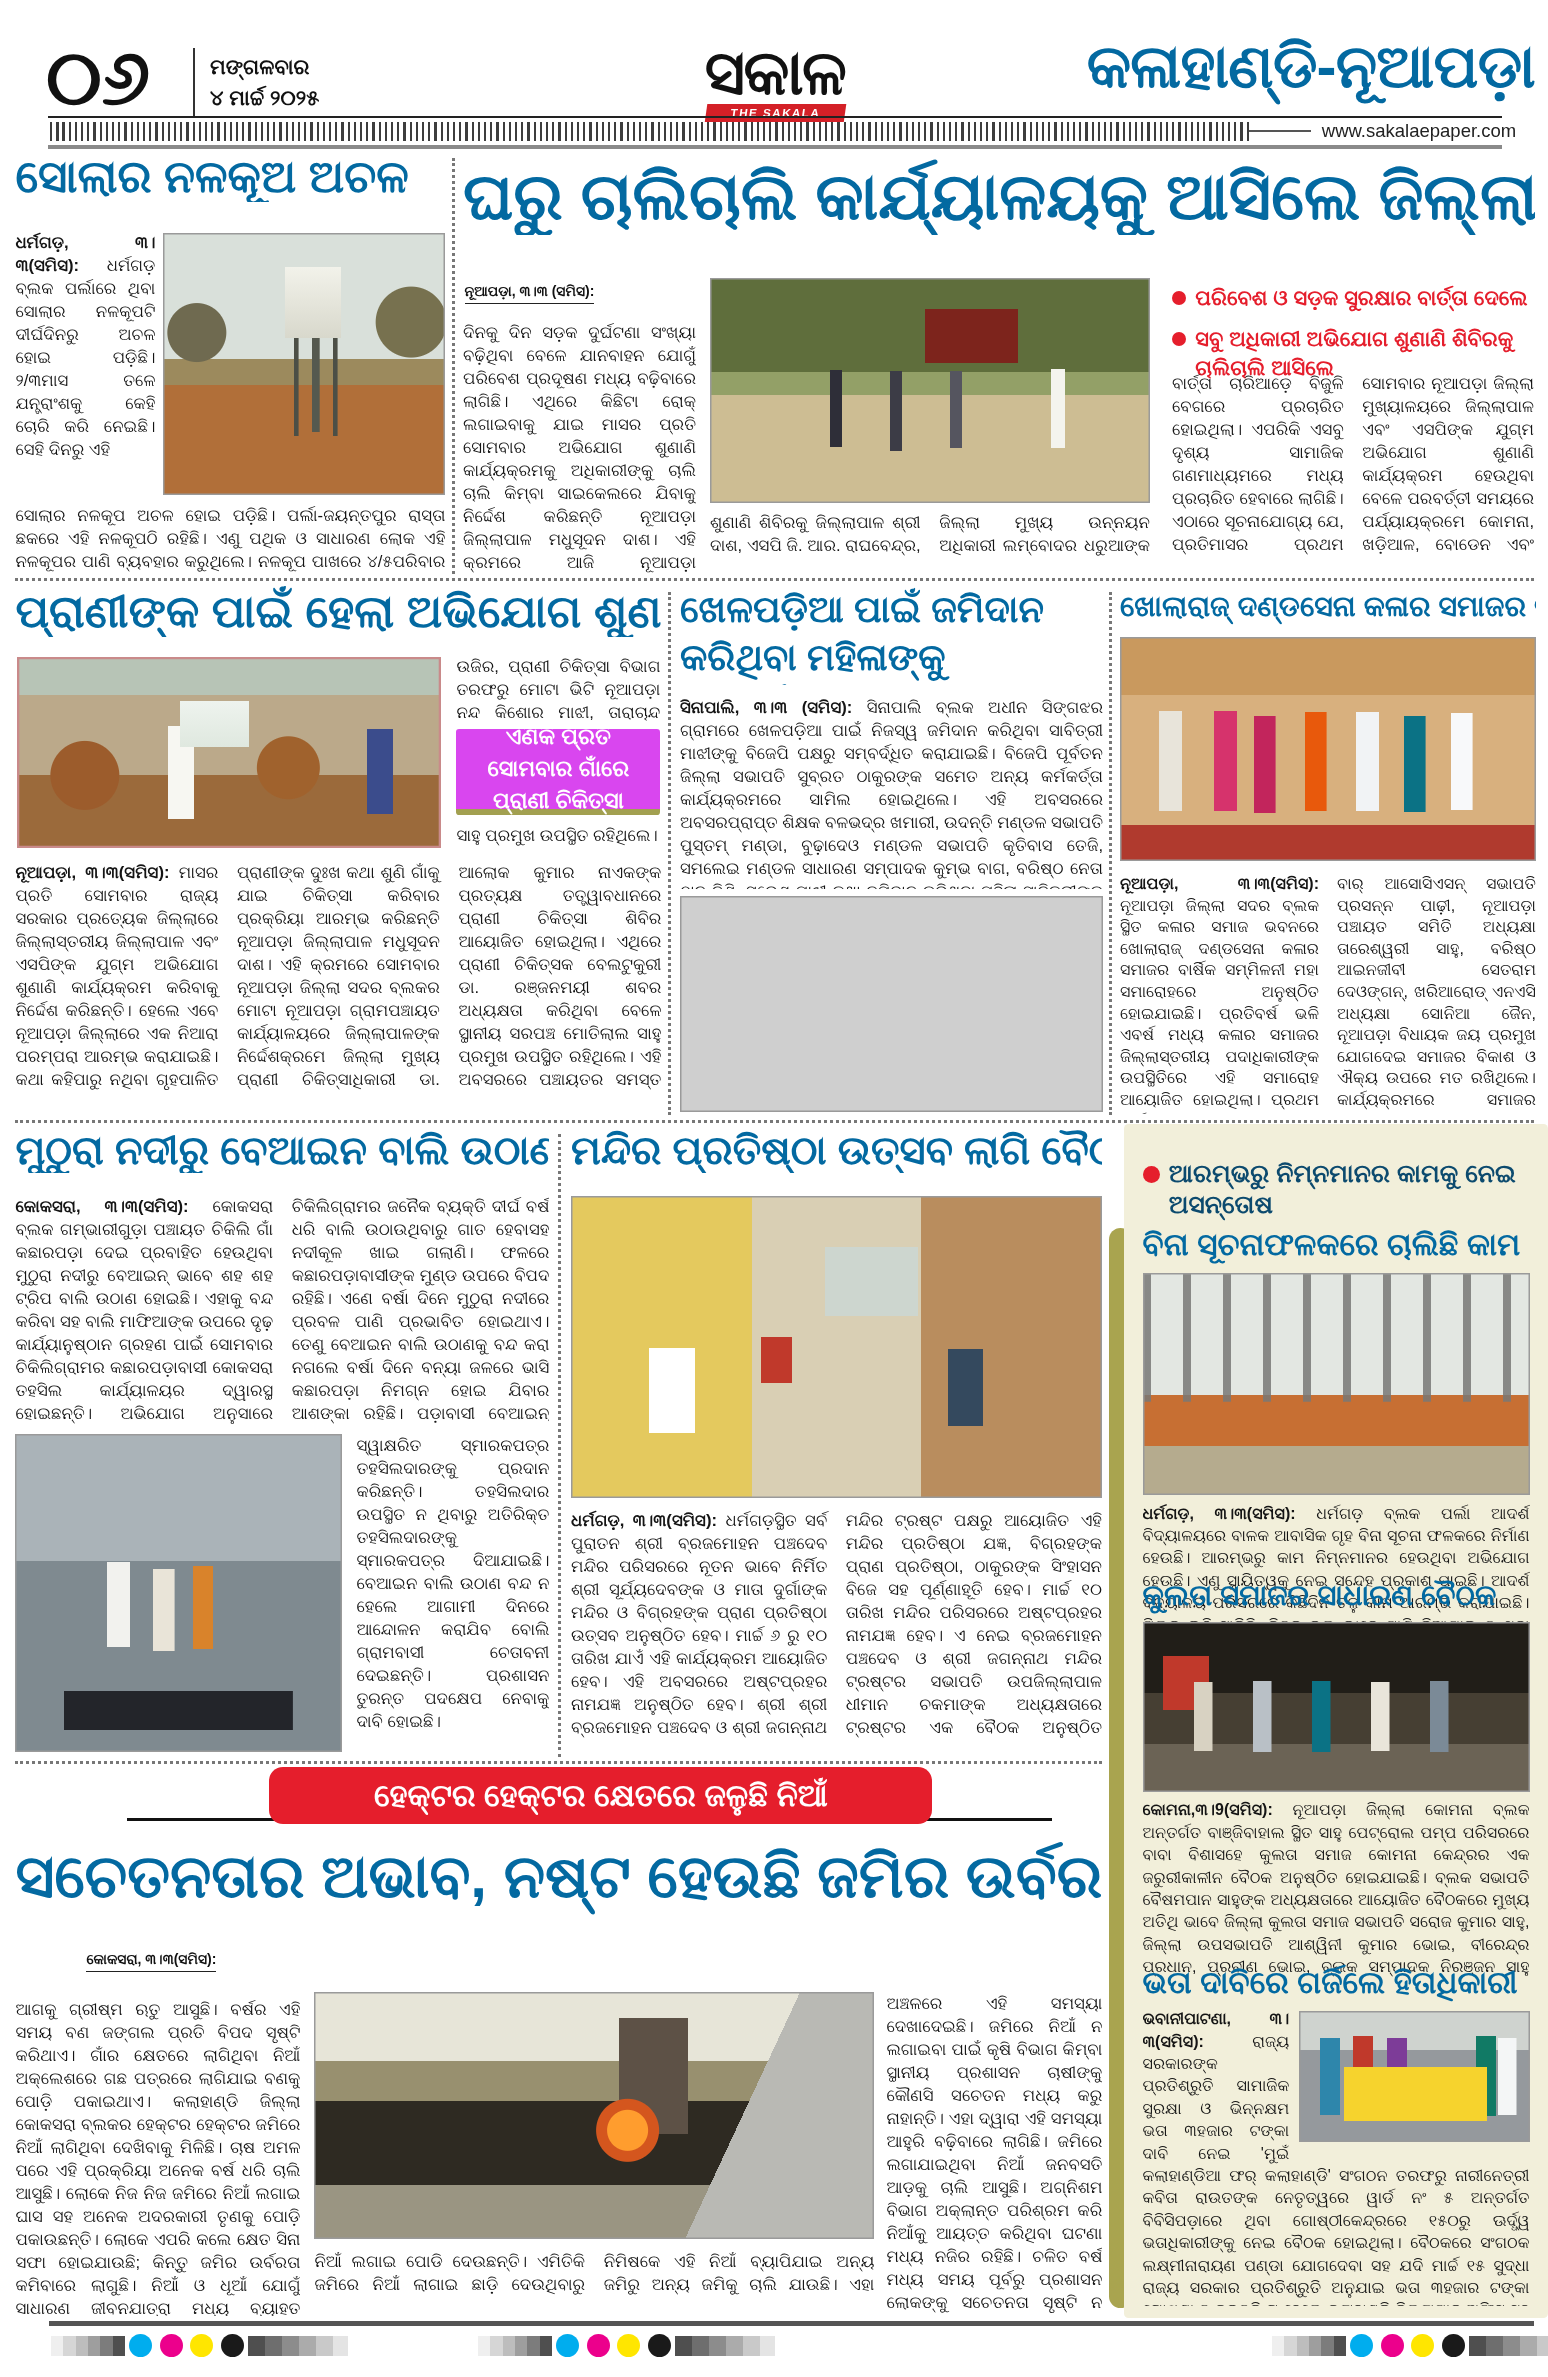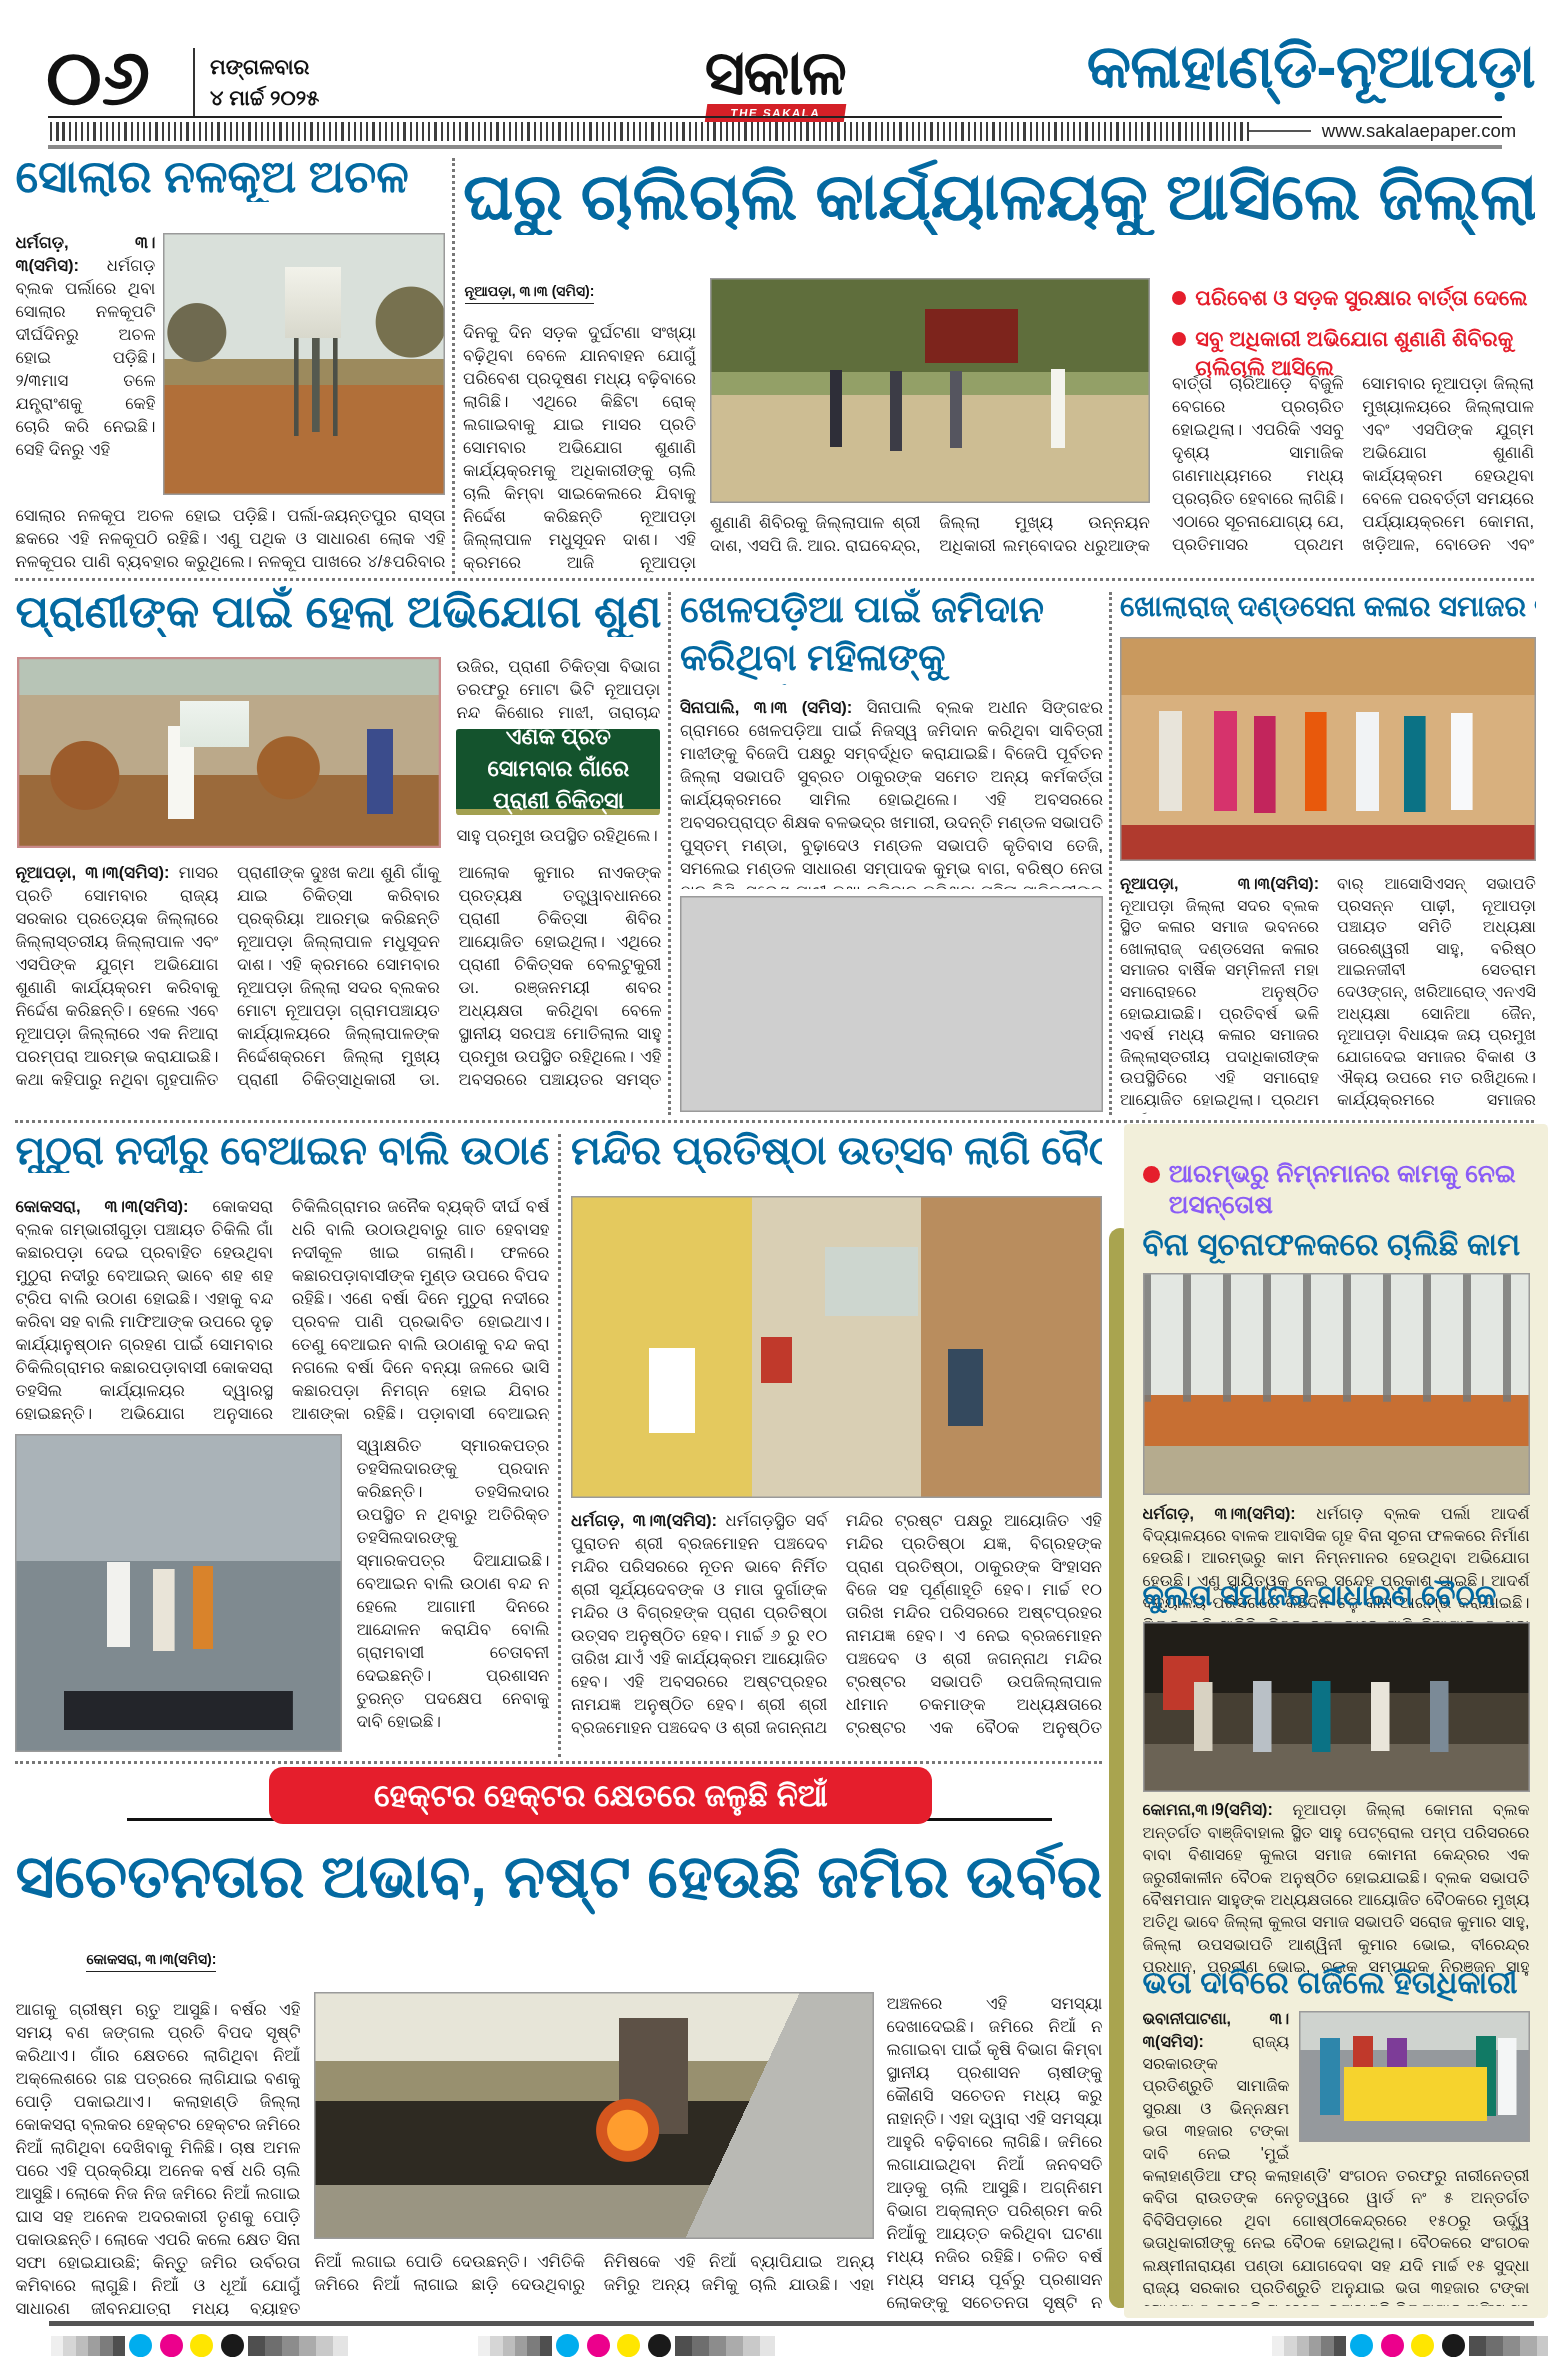--- a/index.html
+++ b/index.html
@@ -29,28 +29,28 @@
   .lead-hdl{font-size:65px;line-height:77px;text-align:center;}
   .bullet-row{display:flex;align-items:flex-start;}
   .reddot{width:14px;height:14px;border-radius:50%;background:#e51e2c;flex:0 0 14px;margin:7.7px 9.3px 0 0;}
   .bullet-txt{color:#e51e2c;font-weight:bold;font-size:21px;line-height:29px;}
   
   .h56{font-size:45px;line-height:51px;}
   .h52{font-size:40px;line-height:46px;}
   .h48{font-size:37px;line-height:48px;}
   .h42{font-size:31px;line-height:39px;}
   .h40{font-size:29px;line-height:37px;}
-  .olivebox{background:#14532d;border-bottom:6.2px solid #a2a050;border-radius:3.1px;color:#fff;
+  .olivebox{background:#d946ef;border-bottom:6.2px solid #a2a050;border-radius:3.1px;color:#fff;
             font-weight:bold;font-size:22.4px;line-height:32px;text-align:center;display:flex;
             align-items:center;justify-content:center;padding:6.2px 7.7px;box-sizing:border-box;}
   .cols2{column-count:2;column-gap:18.5px;}
   .cols3{column-count:3;column-gap:18.5px;}
   .panel{background:#f2efda;border-radius:4.6px;}
   .olivetab{background:#a9a44f;border-radius:12.3px;}
-  .kicker{color:#8b5cf6;font-weight:bold;font-size:25px;line-height:31px;}
+  .kicker{color:#0c4a6e;font-weight:bold;font-size:25px;line-height:31px;}
   .ribbon{background:#e51e2c;border-radius:14px;color:#fff;font-weight:bold;font-size:31px;
           text-align:center;line-height:57px;}
   .fire-hdl{font-size:60px;line-height:77px;text-align:center;}
   
   .ph-tank{background:
     linear-gradient(#f2f2ea,#d8d8cc) 54% 18%/56px 71px no-repeat,
     linear-gradient(#55594f,#55594f) 54% 52%/7.7px 131px no-repeat,
     linear-gradient(#4c4f46,#4c4f46) 47% 62%/4.6px 108px no-repeat,
     linear-gradient(#4c4f46,#4c4f46) 61% 62%/4.6px 108px no-repeat,
     radial-gradient(circle at 12% 38%,#6f6a50 0 29px,rgba(0,0,0,0) 30px),

